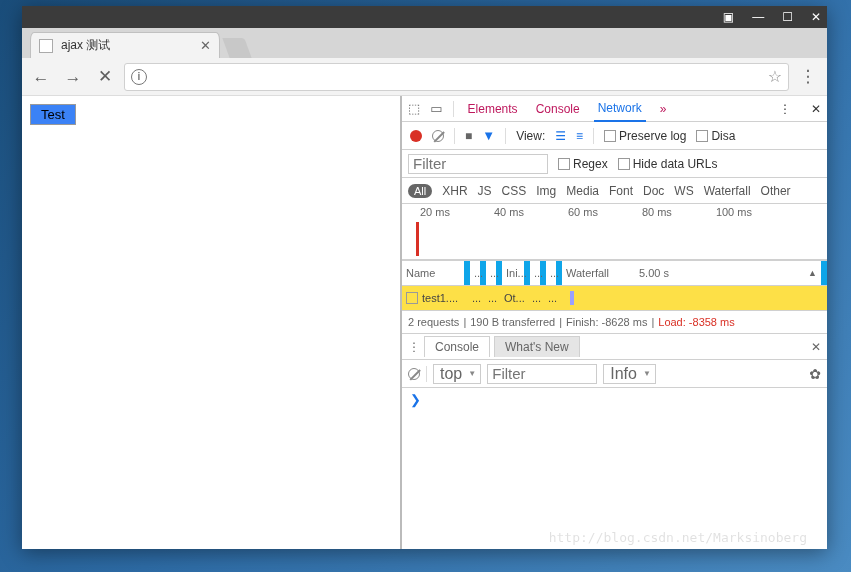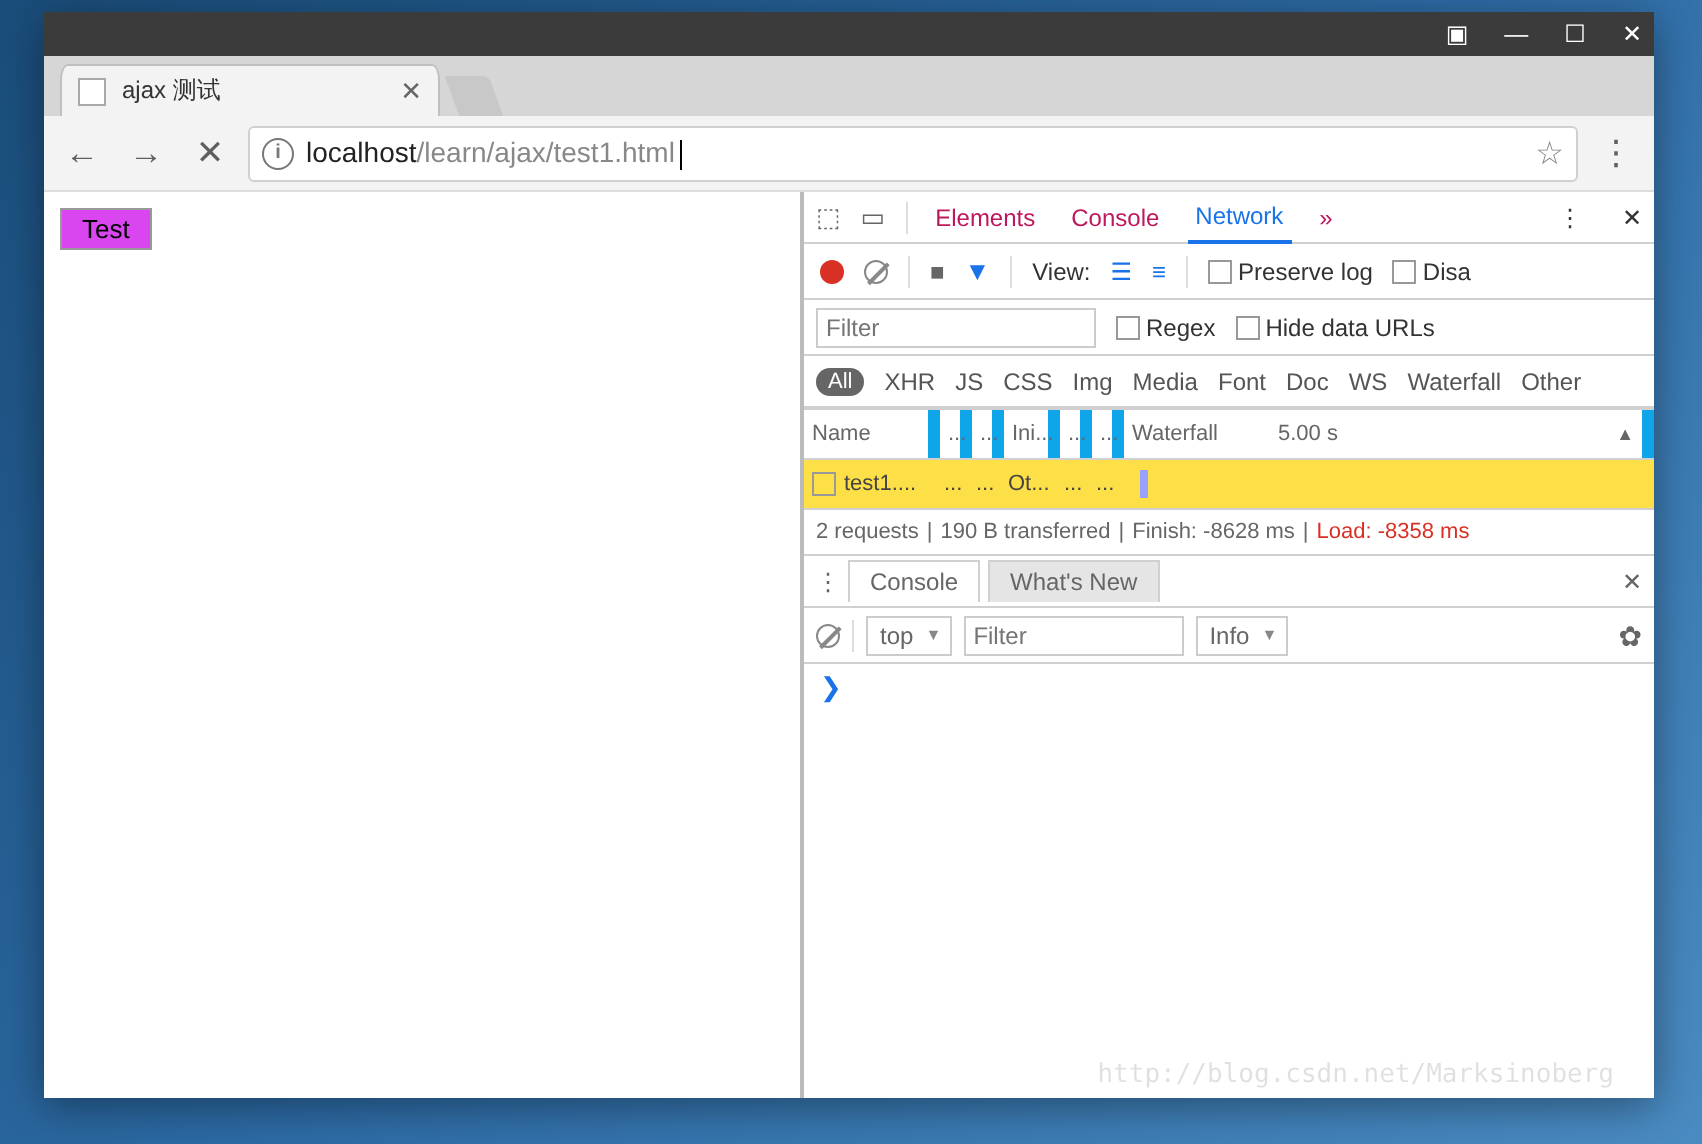--- a/index.html
+++ b/index.html
@@ -15,53 +15,53 @@
 .toolbar{height:38px;background:#f3f3f3;border-bottom:1px solid #ddd;display:flex;align-items:center;padding:0 6px;gap:6px}
 .navbtn{width:26px;height:26px;display:flex;align-items:center;justify-content:center;color:#5f5f5f;font-size:17px;cursor:pointer}
 .omnibox{flex:1;height:28px;background:#fff;border:1px solid #d0d0d0;border-radius:3px;display:flex;align-items:center;padding:0 6px;gap:6px;font-size:14px}
 .omnibox .info{width:16px;height:16px;border:1.5px solid #777;border-radius:50%;display:flex;align-items:center;justify-content:center;font-size:10px;color:#777;font-weight:bold}
 .url-host{color:#222}
 .url-path{color:#888}
 .cursor{display:inline-block;width:1px;height:15px;background:#000;vertical-align:middle;margin-left:3px}
 .star{margin-left:auto;color:#888;font-size:16px}
 .content{flex:1;display:flex;overflow:hidden}
 .page{width:378px;background:#fff;padding:8px}
-.test-btn{border:1px solid #999;background:#d946ef;padding:2px 10px;font-size:13px}
+.test-btn{border:1px solid #999;background:#3b82f6;padding:2px 10px;font-size:13px}
 .devtools{flex:1;border-left:2px solid #bbb;background:#fff;display:flex;flex-direction:column;font-size:12px;color:#333}
 .dt-tabs{height:26px;border-bottom:1px solid #d0d0d0;display:flex;align-items:center;padding:0 6px;gap:10px}
 .dt-iconbtn{color:#666;font-size:13px}
 .dt-sep{width:1px;height:16px;background:#ddd}
 .dt-tab{padding:0 4px;color:#be185d;height:26px;display:flex;align-items:center}
 .dt-tab.active{color:#1a73e8;border-bottom:2px solid #1a73e8}
 .dt-close{margin-left:auto}
 .dt-sub{height:28px;border-bottom:1px solid #d0d0d0;display:flex;align-items:center;padding:0 8px;gap:10px}
 .rec{width:12px;height:12px;background:#d93025;border-radius:50%}
 .clear-ico{width:12px;height:12px;border:1.5px solid #888;border-radius:50%;position:relative}
 .clear-ico::after{content:"";position:absolute;width:14px;height:1.5px;background:#888;transform:rotate(-45deg);top:5px;left:-1px}
 .cam{color:#666;font-size:12px}
 .funnel{color:#1a73e8;font-size:13px}
 .chk{width:12px;height:12px;border:1px solid #999;background:#fff;display:inline-block;margin-right:3px;vertical-align:middle}
 .dt-filter{height:28px;border-bottom:1px solid #d0d0d0;display:flex;align-items:center;padding:0 6px;gap:10px}
-.filter-input{width:140px;height:20px;border:1px solid #ccc;padding:0 4px;font-size:12px}
+.filter-input{width:140px;height:20px;border:1px solid #ccc;padding:0 4px;font-size:15px}
 .dt-types{height:26px;border-bottom:1px solid #d0d0d0;display:flex;align-items:center;padding:0 6px;gap:10px;font-size:12px;color:#555}
 .type-all{background:#666;color:#fff;padding:1px 6px;border-radius:8px;font-size:11px}
 .timeline{height:56px;border-bottom:1px solid #d0d0d0;position:relative}
 .tl-labels{display:flex;font-size:11px;color:#666;padding:2px 0 0 18px;gap:44px}
 .tl-bar{position:absolute;left:14px;top:18px;width:3px;height:34px;background:#d93025}
 .req-head{height:26px;border-top:1px solid #d0d0d0;border-bottom:1px solid #d0d0d0;display:flex;align-items:center;font-size:11px;color:#666}
 .req-head>div{padding:0 4px;border-right:6px solid #0ea5e9;height:100%;display:flex;align-items:center}
 .req-row{height:24px;background:#fde047;display:flex;align-items:center;font-size:11px;color:#444;padding-left:4px}
 .req-row .fico{width:12px;height:12px;border:1px solid #999;margin-right:4px}
 .status{height:24px;border-top:1px solid #d0d0d0;border-bottom:1px solid #d0d0d0;display:flex;align-items:center;font-size:11px;color:#666;padding:0 6px;gap:4px}
 .status .load{color:#d93025}
 .drawer-tabs{height:26px;border-bottom:1px solid #d0d0d0;display:flex;align-items:center;padding:0 6px;gap:4px;font-size:12px;color:#666}
 .drawer-tabs .dtab{border:1px solid #d0d0d0;border-bottom:none;padding:3px 10px;background:#fff}
 .drawer-tabs .dtab.inactive{background:#e5e5e5}
 .drawer-sub{height:28px;border-bottom:1px solid #d0d0d0;display:flex;align-items:center;padding:0 6px;gap:6px;font-size:12px;color:#666}
-.select{border:1px solid #ccc;height:20px;padding:0 18px 0 6px;display:flex;align-items:center;position:relative;font-size:12px}
+.select{border:1px solid #ccc;height:20px;padding:0 18px 0 6px;display:flex;align-items:center;position:relative;font-size:16px}
 .select::after{content:"▼";position:absolute;right:4px;font-size:8px;color:#888}
 .console-body{flex:1;padding:4px 8px;color:#1a73e8;font-size:13px}
 .watermark{position:absolute;right:20px;bottom:4px;color:rgba(0,0,0,0.12);font-size:13px;font-family:monospace}
 .sort-asc{margin-left:auto;color:#666;font-size:9px}
 .gear-ico{font-size:14px;color:#666}
 </style>
 </head>
 <body>
 
 <div class="window">
@@ -80,23 +80,20 @@
     </div>
     <div class="newtab"></div>
   </div>
 
   <div class="toolbar">
     <div class="navbtn">←</div>
     <div class="navbtn">→</div>
     <div class="navbtn">✕</div>
     <div class="omnibox">
       <span class="info">i</span>
-      <span>
-        <span class="url-host">localhost</span><span class="url-path">/learn/ajax/test1.html</span><span class="cursor"></span>
-      </span>
       <span class="star">☆</span>
     </div>
     <div class="navbtn">⋮</div>
   </div>
 
   <div class="content">
     <div class="page">
       <button class="test-btn">Test</button>
     </div>
 
@@ -141,20 +138,30 @@
         <span>CSS</span>
         <span>Img</span>
         <span>Media</span>
         <span>Font</span>
         <span>Doc</span>
         <span>WS</span>
         <span>Waterfall</span>
         <span>Other</span>
       </div>
 
+      <div class="timeline">
+        <div class="tl-labels">
+          <span>20 ms</span>
+          <span>40 ms</span>
+          <span>60 ms</span>
+          <span>80 ms</span>
+          <span>100 ms</span>
+        </div>
+        <div class="tl-bar"></div>
+      </div>
 
       <div class="req-head">
         <div style="width:68px">Name</div>
         <div style="width:16px">...</div>
         <div style="width:16px">...</div>
         <div style="width:28px">Ini...</div>
         <div style="width:16px">...</div>
         <div style="width:16px">...</div>
         <div style="flex:1">
           <span>Waterfall</span>

